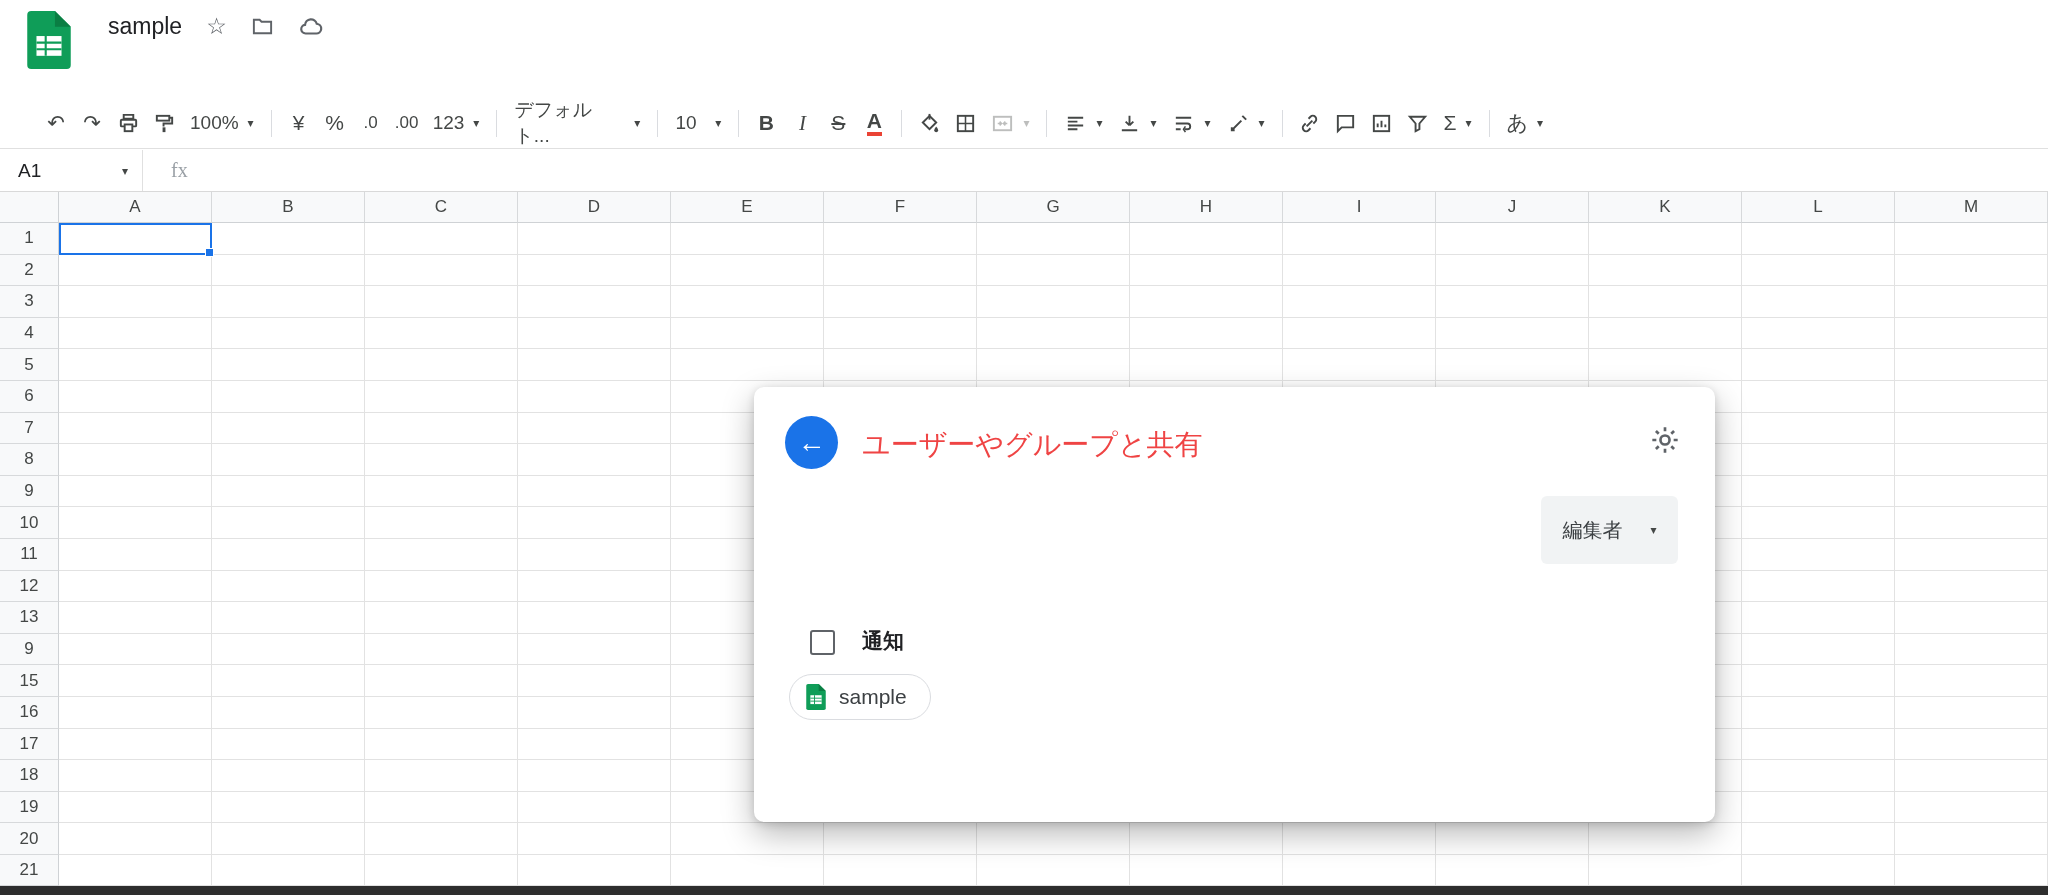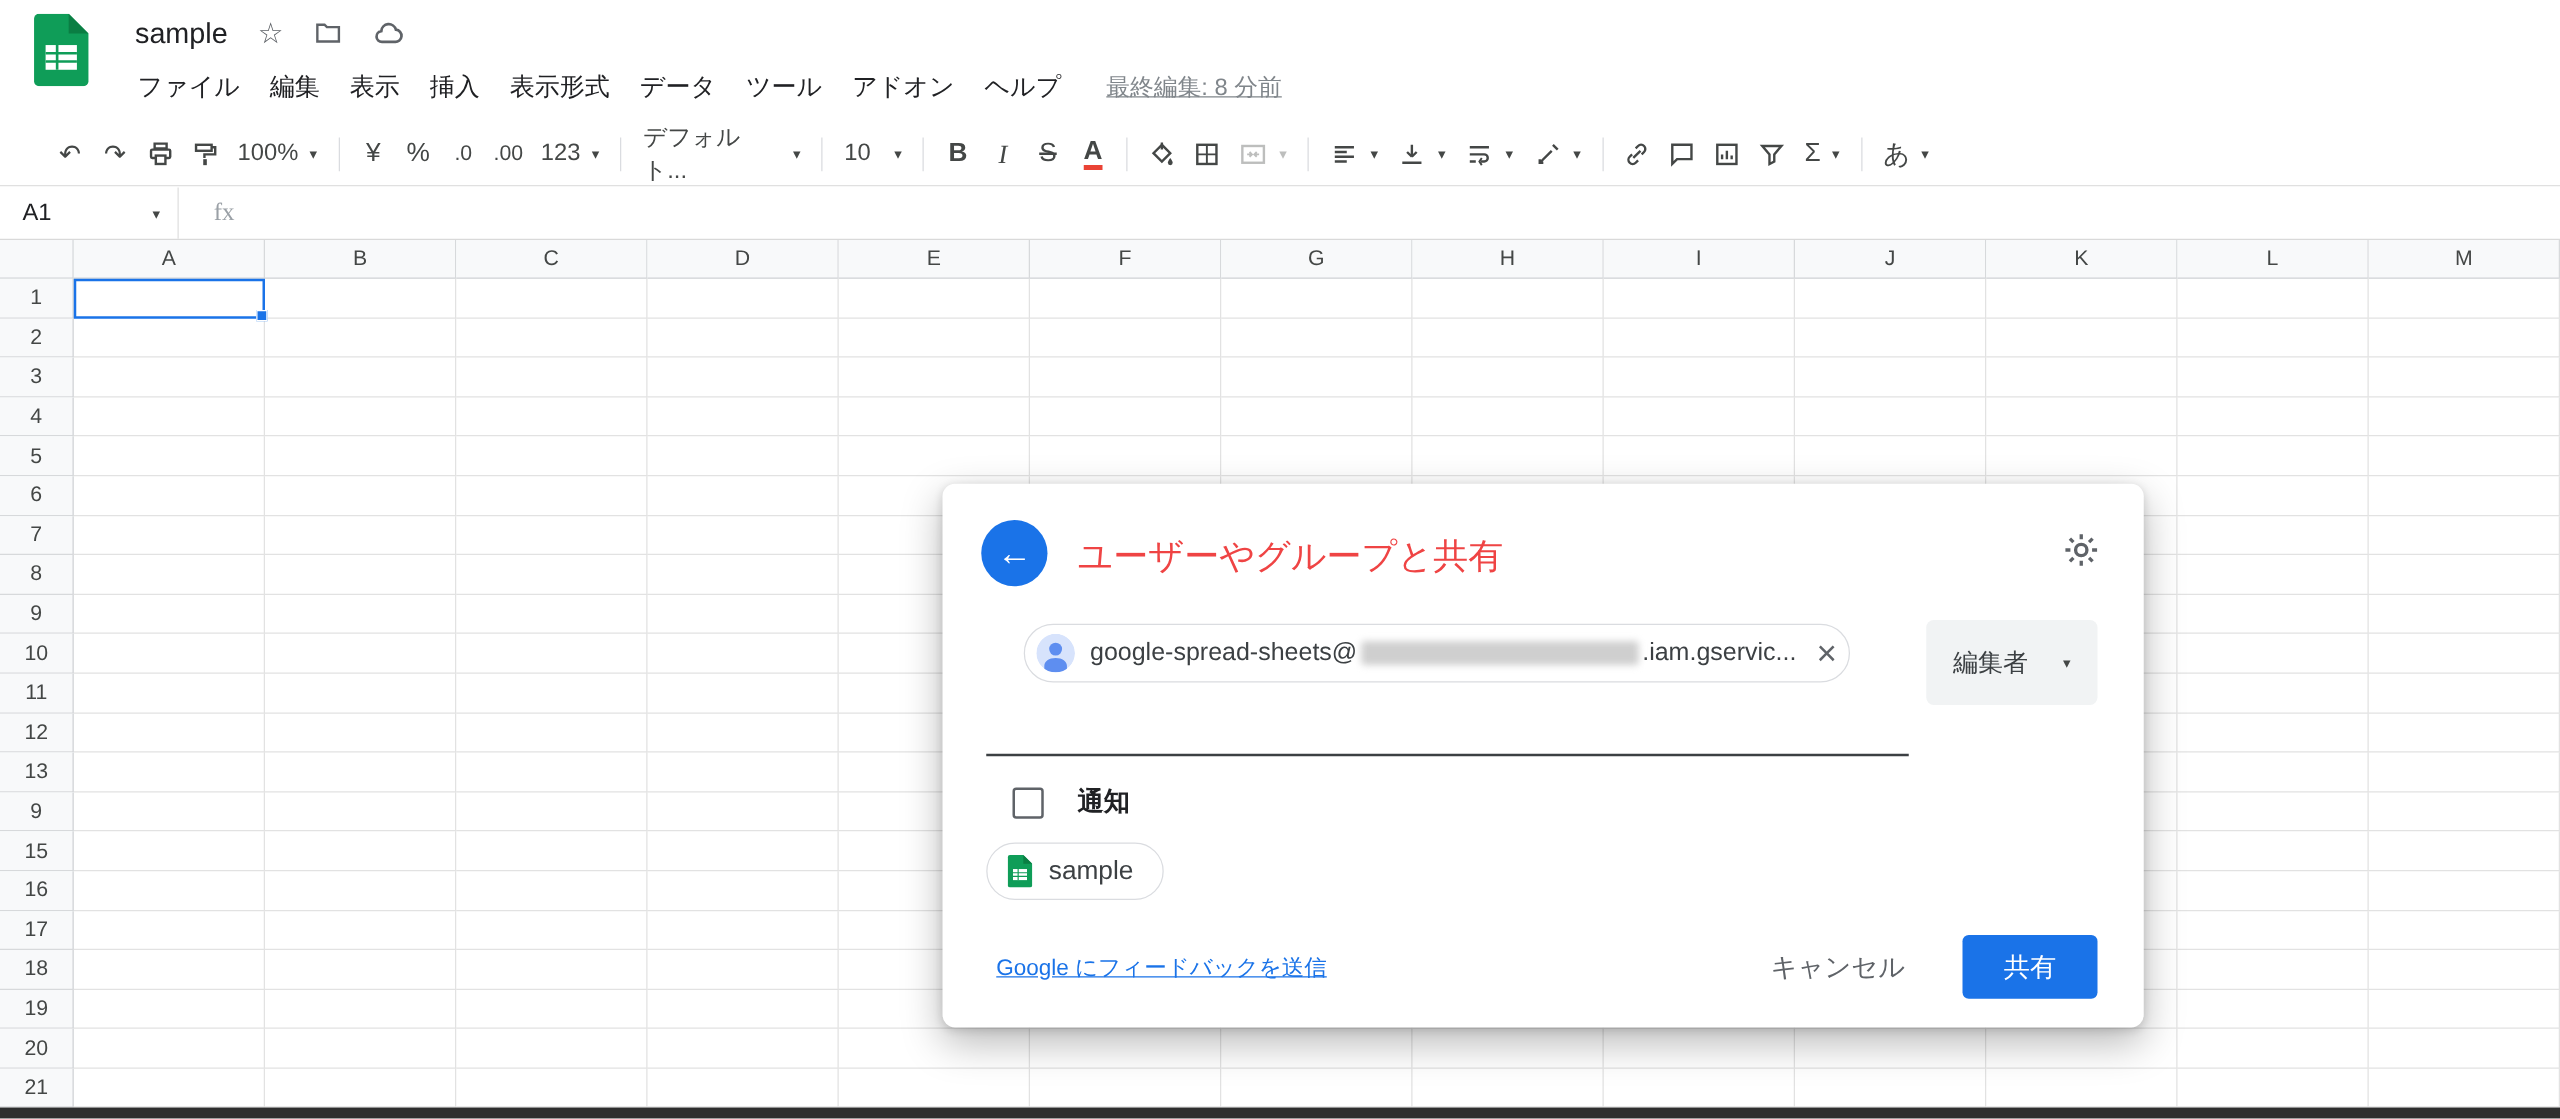--- a/index.html
+++ b/index.html
@@ -122,34 +122,20 @@
         <svg width="23" height="23" viewBox="0 0 24 24">
             <path d="M3 5h6l2 2h10v12H3z" fill="none" stroke="#5f6368" stroke-width="2"></path>
           </svg>
       </button>
       <button class="icon-btn">
         <svg width="26" height="26" viewBox="0 0 24 24">
             <path d="M7 18a4 4 0 0 1-.5-7.97A5.5 5.5 0 0 1 17.3 9a4.5 4.5 0 0 1-.8 9H7z" fill="none" stroke="#5f6368" stroke-width="2"></path>
           </svg>
       </button>
     </div>
-    <nav class="menus">
-      <span style="display:flex;align-items:center;">
-          <span class="menu-item">ファイル</span>
-          <span class="menu-item">編集</span>
-          <span class="menu-item">表示</span>
-          <span class="menu-item">挿入</span>
-          <span class="menu-item">表示形式</span>
-          <span class="menu-item">データ</span>
-          <span class="menu-item">ツール</span>
-          <span class="menu-item">アドオン</span>
-          <span class="menu-item">ヘルプ</span>
-        </span>
-      <span class="last-edited">最終編集: 8 分前</span>
-    </nav>
   </header>
 
   <div class="toolbar">
     <button class="tbi">↶</button>
     <button class="tbi">↷</button>
     <button class="tbi">
       <svg viewBox="0 0 24 24">
           <path d="M7 3h10v4H7z" fill="none" stroke="#444746" stroke-width="2"></path>
           <rect x="4" y="8" width="16" height="7" rx="1" fill="none" stroke="#444746" stroke-width="2"></rect>
           <rect x="8" y="13" width="8" height="7" fill="#fff" stroke="#444746" stroke-width="2"></rect>
@@ -649,37 +635,20 @@
       <span>←</span>
     </button>
     <h1 class="dlg-title">ユーザーやグループと共有</h1>
     <button class="gear-btn">
       <svg width="32" height="32" viewBox="0 0 24 24">
           <circle cx="12" cy="12" r="3.4" fill="none" stroke="#5f6368" stroke-width="2"></circle>
           <path d="M12 2.5v3M12 18.5v3M2.5 12h3M18.5 12h3M5.2 5.2l2.1 2.1M16.7 16.7l2.1 2.1M18.8 5.2l-2.1 2.1M7.3 16.7l-2.1 2.1" stroke="#5f6368" stroke-width="2"></path>
         </svg>
     </button>
 
-    <div class="recipients">
-      <div class="chip">
-        <span class="avatar">
-          <svg width="31" height="31" viewBox="0 0 24 24">
-              <circle cx="12" cy="12" r="12" fill="#d7e3fc"></circle>
-              <circle cx="12" cy="9.5" r="4" fill="#5e8ef0"></circle>
-              <path d="M12 15c-4.2 0-7 2.2-7 4.8V24h14v-4.2c0-2.6-2.8-4.8-7-4.8z" fill="#5e8ef0"></path>
-            </svg>
-        </span>
-        <span class="chip-email">
-          <span>google-spread-sheets@</span>
-          <span class="redacted"></span>
-          <span>.iam.gservic...</span>
-        </span>
-        <button class="chip-x">×</button>
-      </div>
-    </div>
 
     <div class="role-select">
       <span>編集者</span>
       <span class="caret">▾</span>
     </div>
 
     <div class="notify-row">
       <span class="checkbox"></span>
       <span class="notify-label">通知</span>
     </div>
@@ -689,22 +658,15 @@
         <svg width="20" height="26" viewBox="0 0 33 44">
             <path d="M21 0H3a3 3 0 0 0-3 3v38a3 3 0 0 0 3 3h27a3 3 0 0 0 3-3V12z" fill="#0f9d58"></path>
             <path d="M21 0v12h12z" fill="#0a7e43"></path>
             <rect x="7" y="19" width="19" height="15" fill="#fff"></rect>
             <path d="M7 24h19M7 29h19M14 19v15" stroke="#0f9d58" stroke-width="1.6"></path>
           </svg>
       </span>
       <span>sample</span>
     </div>
 
-    <div class="dlg-footer">
-      <a class="feedback">Google にフィードバックを送信</a>
-      <div class="actions">
-        <button class="cancel-btn">キャンセル</button>
-        <button class="share-btn">共有</button>
-      </div>
-    </div>
   </div>
 
 </div>
 
 </body></html>

